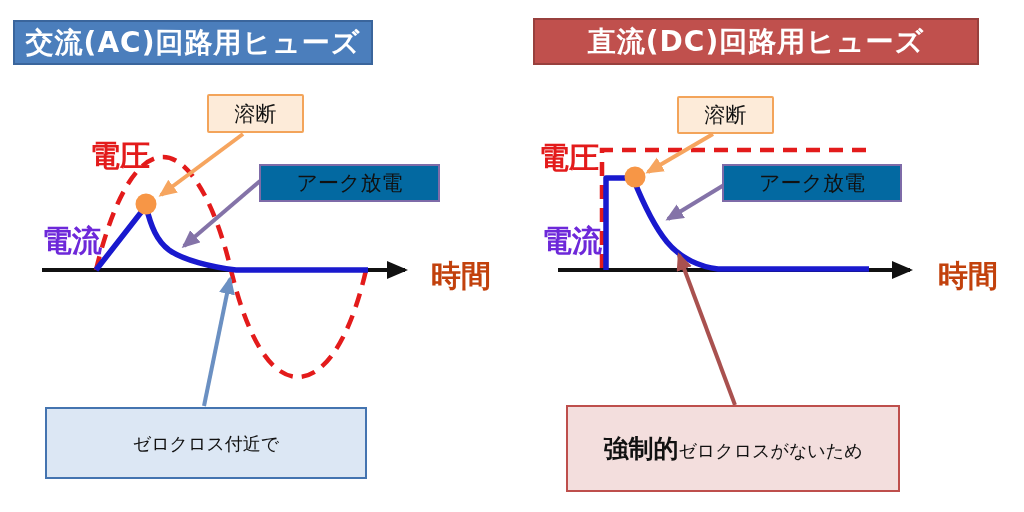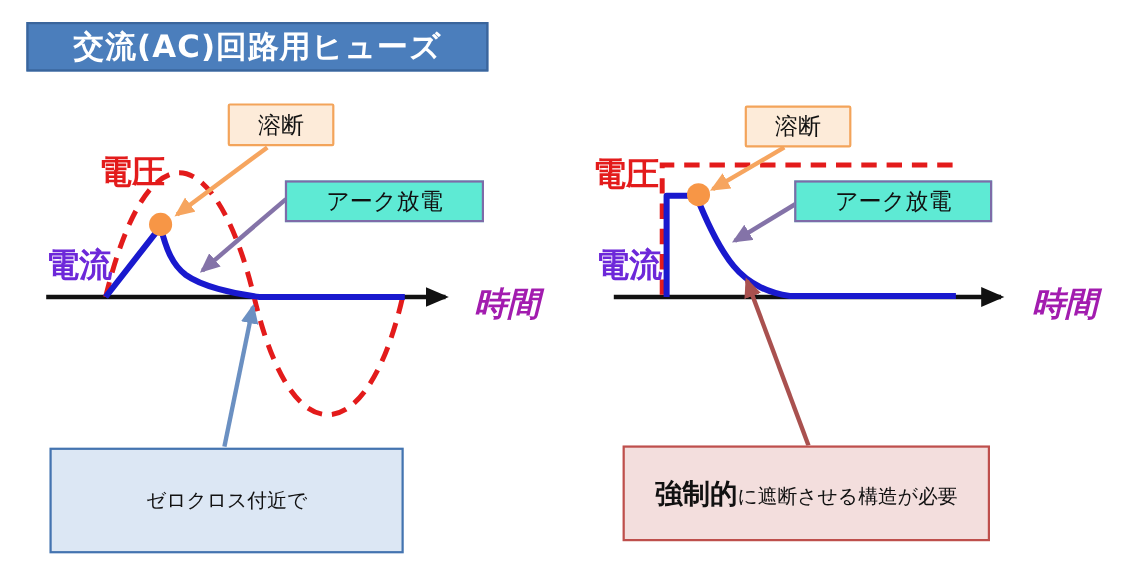--- a/index.html
+++ b/index.html
@@ -8,34 +8,34 @@
     position:relative; width:1024px; height:512px; background:#ffffff;
     outline:1px solid #c9c9c9; overflow:hidden;
     font-family:"DejaVu Sans","Liberation Sans",sans-serif; color:#111;
   }
   .layer{ position:absolute; left:0; top:0; width:1024px; height:512px; }
 
   .hdr{
     position:absolute; display:flex; align-items:center; justify-content:center;
     color:#fff; font-weight:bold; font-size:28px; letter-spacing:1px; white-space:nowrap;
   }
-  .hdr-ac{ left:24px; top:20px; width:420px; height:45px; background:#4B7EBC; border:2px solid #3A659C; }
+  .hdr-ac{ left:13px; top:20px; width:360px; height:45px; background:#4B7EBC; border:2px solid #3A659C; }
   .hdr-dc{ left:533px; top:18px; width:446px; height:47px; background:#C0504D; border:2px solid #98403D; }
 
   .lab{ position:absolute; font-weight:bold; font-size:30px; white-space:nowrap; }
   .lab-v{ color:#E31B1B; }
   .lab-c{ color:#6d28d9; }
-  .lab-t{ color:#a21caf;font-style:italic; }
+  .lab-t{ color:#c2410c; }
 
   .callout{
     position:absolute; display:flex; align-items:center; justify-content:center;
     font-size:21px; color:#111; background:#fff; white-space:nowrap;
   }
   .melt{ background:#FDEBD9; border:2px solid #F3A45A; border-radius:2px;text-align:right; }
-  .arc{ background:#5eead4; border:2px solid #7E6BA8; }
+  .arc{ background:#0369a1; border:2px solid #7E6BA8; }
 
   .note{
     position:absolute; display:flex; flex-direction:column; align-items:center; justify-content:center;
     text-align:center; font-size:18px; line-height:1.5; color:#111; white-space:nowrap;
   }
   .note-ac{ background:#DCE7F4; border:2px solid #4474B0; }
   .note-dc{ background:#F3DEDD; border:2px solid #BE4F4C; }
   .note .em{ font-weight:bold; font-size:25px; }
 </style>
 </head>
@@ -73,36 +73,37 @@
     <line x1="558" y1="270" x2="910" y2="270" stroke="#111111" stroke-width="4" marker-end="url(#mK)"></line>
     <path d="M602,268 L602,150 L872,150" fill="none" stroke="#E31B1B" stroke-width="4.5" stroke-dasharray="14 9"></path>
     <path d="M606,270 L606,178 L633,178 C643,203 653,225 667,242 C681,259 701,267 718,269 L869,269" fill="none" stroke="#1919CE" stroke-width="5.5" stroke-linejoin="round"></path>
     <circle cx="635" cy="177" r="10.5" fill="#F79646"></circle>
     <line x1="713" y1="134" x2="648" y2="172" stroke="#F6A55F" stroke-width="4" marker-end="url(#mO)"></line>
     <line x1="724" y1="185" x2="668" y2="219" stroke="#8473A8" stroke-width="4" marker-end="url(#mP)"></line>
     <line x1="735" y1="405" x2="679" y2="255" stroke="#A9514F" stroke-width="4" marker-end="url(#mR)"></line>
   </svg>
 
   <div class="hdr hdr-ac">交流(AC)回路用ヒューズ</div>
+  <div class="hdr hdr-dc">直流(DC)回路用ヒューズ</div>
 
   <div class="lab lab-v" style="left:90px; top:136px;">電圧</div>
   <div class="lab lab-c" style="left:42px; top:221px;">電流</div>
   <div class="lab lab-t" style="left:431px; top:256px;">時間</div>
 
   <div class="lab lab-v" style="left:539px; top:138px;">電圧</div>
   <div class="lab lab-c" style="left:542px; top:221px;">電流</div>
   <div class="lab lab-t" style="left:938px; top:256px;">時間</div>
 
   <div class="callout melt" style="left:207px; top:94px; width:97px; height:39px;">溶断</div>
   <div class="callout arc" style="left:259px; top:164px; width:181px; height:38px;">アーク放電</div>
 
   <div class="callout melt" style="left:677px; top:96px; width:97px; height:38px;">溶断</div>
   <div class="callout arc" style="left:722px; top:164px; width:180px; height:38px;">アーク放電</div>
 
-  <div class="note note-ac" style="left:45px; top:407px; width:322px; height:96px;">
+  <div class="note note-ac" style="left:45px; top:407px; width:322px; height:72px;">
     <div>ゼロクロス付近で</div>
   </div>
 
   <div class="note note-dc" style="left:566px; top:405px; width:334px; height:87px;">
-    <div><span></span><span class="em">強制的</span><span>に遮断させる構造が必要</span></div>
+    <div><span></span><span class="em">強制的</span><span>ゼロクロスがないため</span></div>
   </div>
 
 </div>
 
 </body></html>

